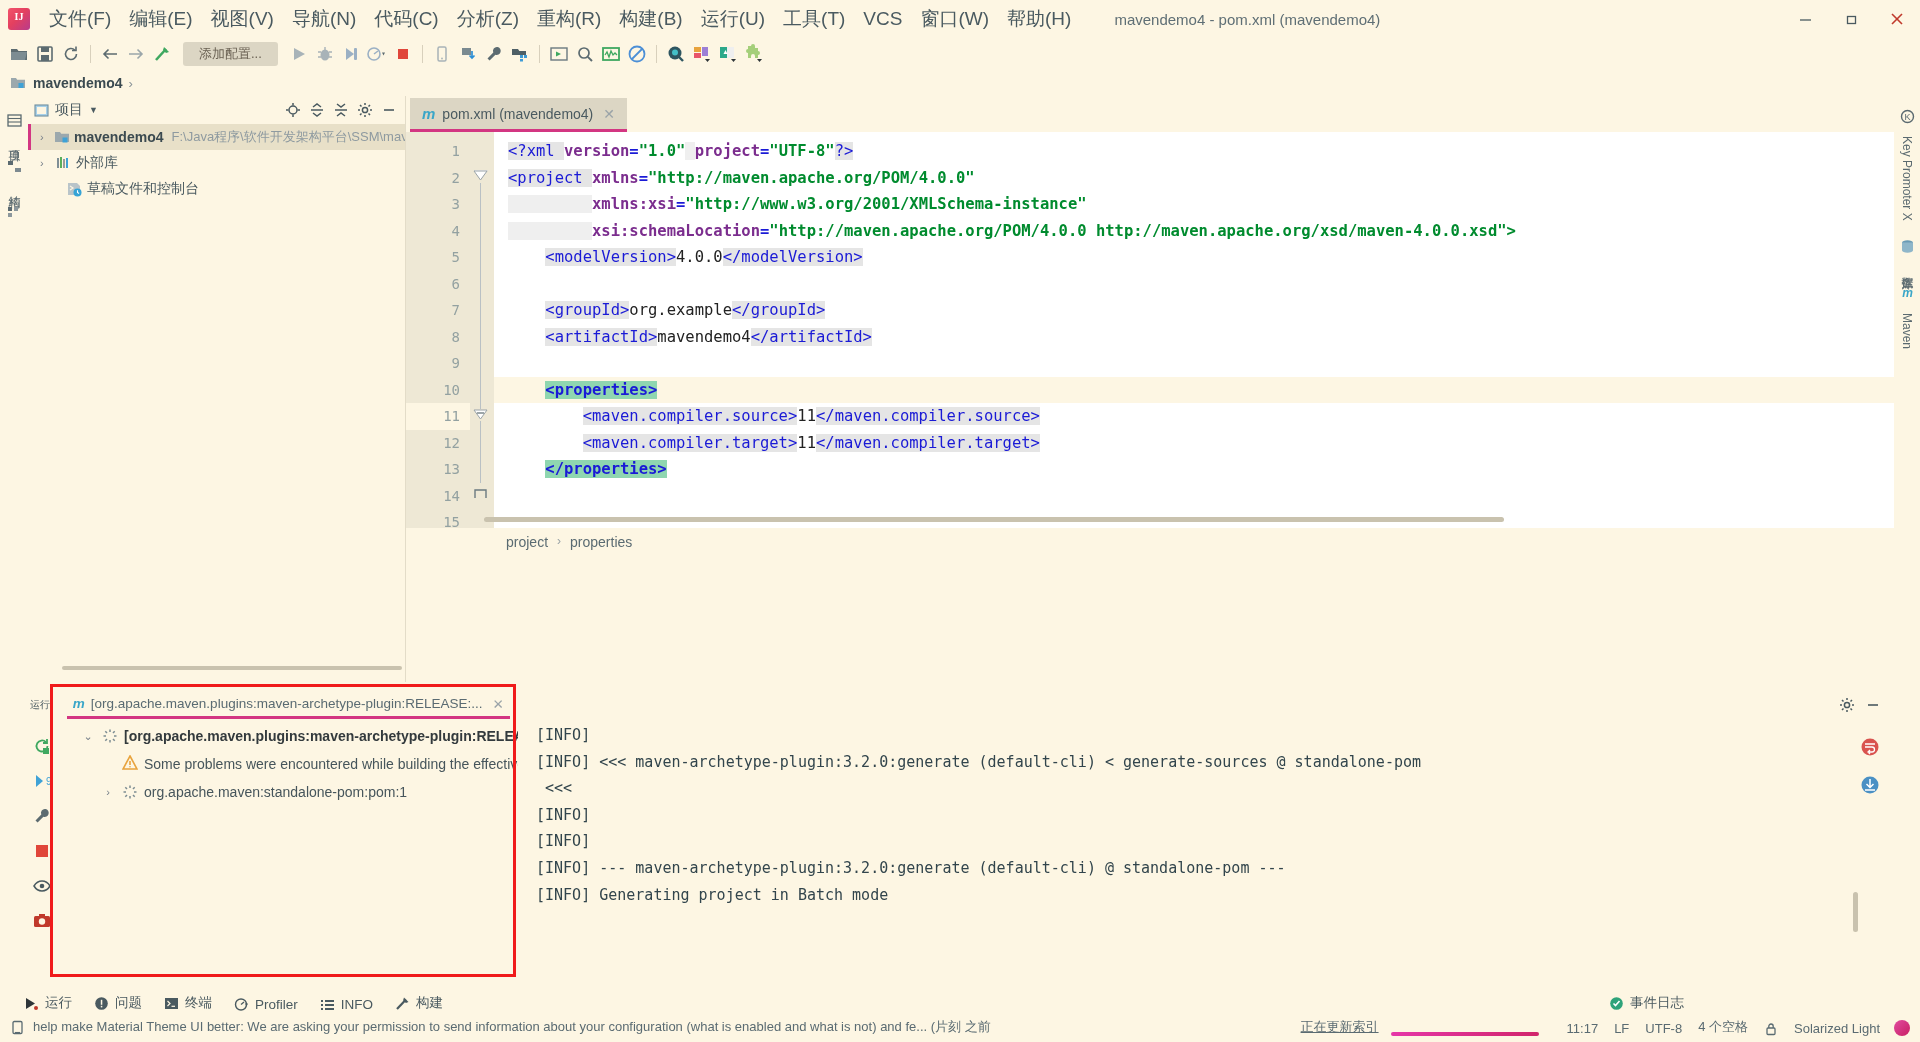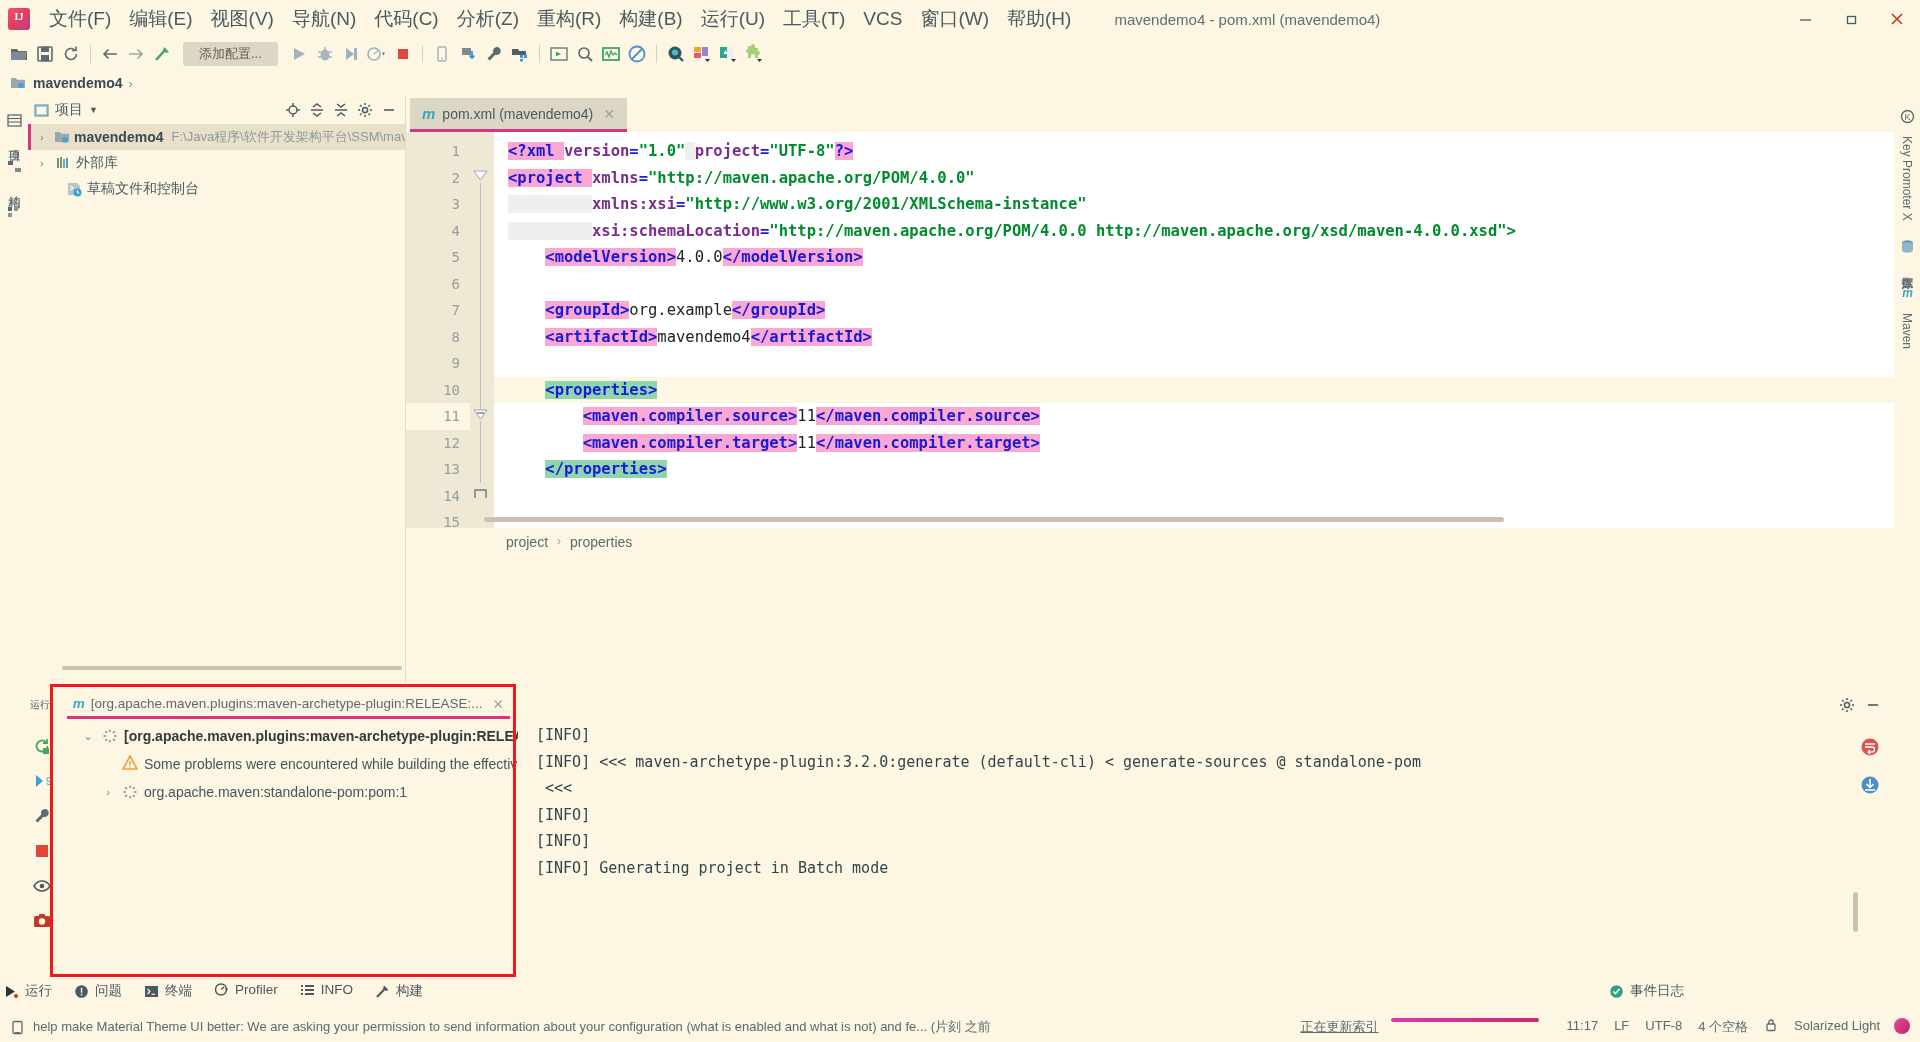--- a/index.html
+++ b/index.html
@@ -132,21 +132,21 @@
     border-left:7px solid transparent;border-right:7px solid transparent;
     border-top:9px solid #FFF; filter:drop-shadow(0 0 0 #9AA3A8);
   }
   .fold-stem { position:absolute; left:10px; top:18px; bottom:0; width:1px; background:#B9C0C4; }
   .code {
     flex:1; padding-top:6px; position:relative;
     font-family:"DejaVu Sans Mono", monospace; font-size:15.5px; overflow:hidden;
   }
   .cline { height:26.5px; line-height:26.5px; white-space:pre; padding-left:14px; }
   .cline.cur { background:#FDF6E3; }
-  .tg  { color:#1A1AD6; font-weight:bold; background:#f9a8d4; }
+  .tg  { color:#1A1AD6; font-weight:normal; background:#e5e5e5; }
   .tgx { color:#1A1AD6; font-weight:bold; }
   .at  { color:#7B2D8E; font-weight:bold; }
   .st  { color:#008B2E; font-weight:bold; }
   .pl  { color:#222222; }
   .hl  { background:#8FD6B0; }
   .gb  { background:#EFEFEF; }
 
   .hscroll {
     position:absolute; left:78px; bottom:6px; width:1020px; height:5px;
     background:#C9C2AE; border-radius:3px;
@@ -224,35 +224,35 @@
   }
   .cr-ic { width:26px; height:26px; margin-bottom:12px; display:flex; align-items:center; justify-content:center; }
   .redrect {
     position:absolute; left:50px; top:684px; width:466px; height:293px;
     border:3px solid #F01A1A; pointer-events:none; z-index:50;
   }
 
   
   .twbar {
     position:absolute; left:0; top:982px; width:1696px; height:30px;
-    background:#FDF6E3; display:flex; align-items:flex-start; padding-left:4px;
+    background:#FDF6E3; display:flex; align-items:flex-end; padding-left:24px;
     font-size:13.5px; color:#4A5A60;
   }
   .tw-item { display:flex; align-items:center; margin-right:22px; }
   .tw-item .twi { margin-right:6px; display:flex; align-items:center; }
   .tw-right { margin-left:auto; display:flex; align-items:center; padding-right:12px; }
 
   
   .statusbar {
     position:absolute; left:0; top:1012px; width:1920px; height:30px;
     background:#FDF6E3; display:flex; align-items:center; padding:0 10px;
     font-size:13px; color:#5A6B72;
   }
   .sb-msg { margin-left:8px; white-space:nowrap; overflow:hidden; max-width:1190px; }
-  .sb-right { margin-left:auto; display:flex; align-items:flex-start; }
+  .sb-right { margin-left:auto; display:flex; align-items:flex-end; }
   .sb-item { margin-left:16px; white-space:nowrap; }
   .sb-prog {
     width:148px; height:4px; border-radius:2px; margin:0 12px;
     background:linear-gradient(90deg,#E536A8 0%,#D1256B 100%);
   }
   .sb-underline { text-decoration:underline; }
   .sb-avatar {
     width:16px;height:16px;border-radius:50%;
     background:linear-gradient(135deg,#E14CA0,#C81E63); margin-left:14px;
   }
@@ -815,20 +815,21 @@
 
       </div>
     </div>
 
     <div class="console" id="console-host">
         <div class="co-line">[INFO]</div>
         <div class="co-line">[INFO] &lt;&lt;&lt; maven-archetype-plugin:3.2.0:generate (default-cli) &lt; generate-sources @ standalone-pom</div>
         <div class="co-line"> &lt;&lt;&lt;</div>
         <div class="co-line">[INFO]</div>
         <div class="co-line">[INFO]</div>
+        <div class="co-line">[INFO] --- maven-archetype-plugin:3.2.0:generate (default-cli) @ standalone-pom ---</div>
         <div class="co-line">[INFO] Generating project in Batch mode</div>
       </div>
 
     <div class="console-right">
       <div class="cr-ic">
         <svg width="20" height="20" viewBox="0 0 20 20">
             <circle cx="10" cy="10" r="8.5" fill="#D9534F"></circle>
             <path d="M5 7h10M5 10h7a2.5 2.5 0 1 1 0 5H9M10 13l-2 2 2 2" fill="none" stroke="#fff" stroke-width="1.3"></path>
           </svg>
       </div>

